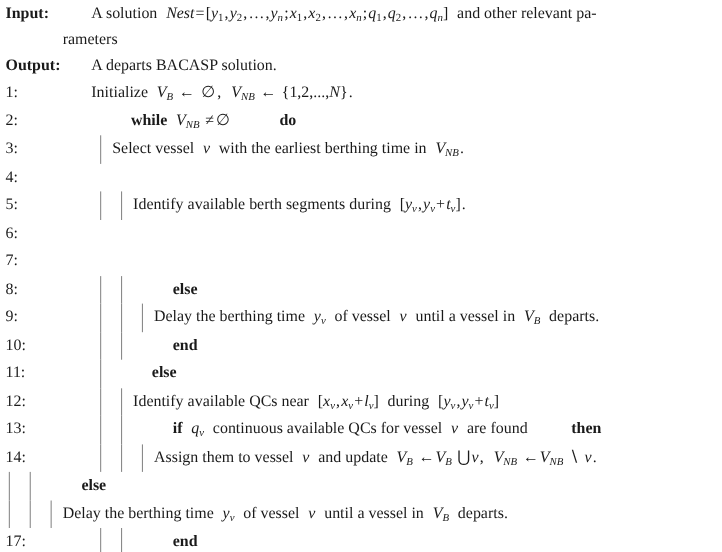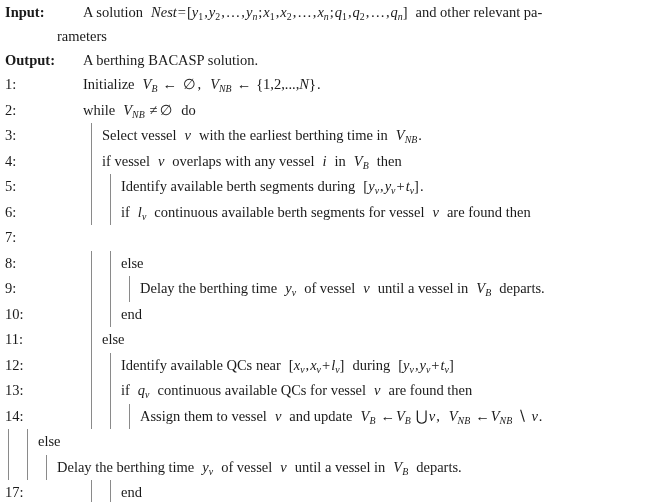--- a/index.html
+++ b/index.html
@@ -80,21 +80,21 @@
   .rail.d0 { left: 8px; }
   .rail.d1 { left: 27px; }
   .rail.d2 { left: 46px; }
 
   .alg-text { position: relative; display: block; }
   .ind0 { padding-left: 0px; }
   .ind1 { padding-left: 19px; }
   .ind2 { padding-left: 38px; }
   .ind3 { padding-left: 57px; }
 
-  b.kw { font-weight: normal; }
+  b.kw { font-weight: bold; margin-left: 36px; }
 
   
   .mi {
     font-family: "Liberation Serif", "DejaVu Serif", serif;
     font-style: italic;
   }
   .mn, .mo {
     font-family: "Liberation Serif", "DejaVu Serif", serif;
     font-style: normal;
   }
@@ -117,21 +117,21 @@
   <div class="hdr-row">
     <div class="hdr-label">Input:</div>
     <div class="hdr-body">
       <span>A solution</span><span class="sp2"></span><span class="mi">Nest</span><span class="mo">=</span><span class="brk">[</span><span class="mi">y</span><sub class="mn">1</sub><span class="mo">,</span><span class="mi">y</span><sub class="mn">2</sub><span class="mo">,</span>…<span class="mo">,</span><span class="mi">y</span><sub class="it">n</sub><span class="mo">;</span><span class="mi">x</span><sub class="mn">1</sub><span class="mo">,</span><span class="mi">x</span><sub class="mn">2</sub><span class="mo">,</span>…<span class="mo">,</span><span class="mi">x</span><sub class="it">n</sub><span class="mo">;</span><span class="mi">q</span><sub class="mn">1</sub><span class="mo">,</span><span class="mi">q</span><sub class="mn">2</sub><span class="mo">,</span>…<span class="mo">,</span><span class="mi">q</span><sub class="it">n</sub><span class="brk">]</span><span class="sp2"></span><span>and other relevant pa-</span>
     </div>
   </div>
   <div class="hdr-cont">rameters</div>
 
   <div class="hdr-row">
     <div class="hdr-label"><span>Output:</span></div>
-    <div class="hdr-body">A berthing BACASP solution.</div>
+    <div class="hdr-body">A departs BACASP solution.</div>
   </div>
 
   <div class="alg-row">
     <div class="alg-num">1:</div>
     <div class="alg-body">
       <span class="alg-text ind0">Initialize<span class="sp2"></span><span class="mi">V</span><sub class="it">B</sub><span class="sp"></span><span class="mo">←</span><span class="sp"></span><span class="mo">∅</span><span class="mo">,</span><span class="sp2"></span><span class="mi">V</span><sub class="it">NB</sub><span class="sp"></span><span class="mo">←</span><span class="sp"></span><span class="mn">{1,2,...,</span><span class="mi">N</span><span class="mn">}</span><span class="mo">.</span></span>
     </div>
   </div>
 
   <div class="alg-row">
@@ -144,42 +144,33 @@
   <div class="alg-row">
     <div class="alg-num">3:</div>
     <div class="alg-body">
       <span class="rail d0"></span>
       <span class="alg-text ind1">Select vessel<span class="sp2"></span><span class="mi">v</span><span class="sp2"></span>with the earliest berthing time in<span class="sp2"></span><span class="mi">V</span><sub class="it">NB</sub><span class="mo">.</span></span>
     </div>
   </div>
 
   <div class="alg-row">
     <div class="alg-num">4:</div>
-    <div class="alg-body">
-      <span class="rail d0"></span>
-      <span class="alg-text ind1"><b class="kw">if</b> vessel<span class="sp2"></span><span class="mi">v</span><span class="sp2"></span>overlaps with any vessel<span class="sp2"></span><span class="mi">i</span><span class="sp2"></span>in<span class="sp2"></span><span class="mi">V</span><sub class="it">B</sub><span class="sp2"></span><b class="kw">then</b></span>
-    </div>
   </div>
 
   <div class="alg-row">
     <div class="alg-num">5:</div>
     <div class="alg-body">
       <span class="rail d0"></span>
       <span class="rail d1"></span>
       <span class="alg-text ind2">Identify available berth segments during<span class="sp2"></span><span class="brk">[</span><span class="mi">y</span><sub class="it">v</sub><span class="mo">,</span><span class="mi">y</span><sub class="it">v</sub><span class="mo">+</span><span class="mi">t</span><sub class="it">v</sub><span class="brk">]</span><span class="mo">.</span></span>
     </div>
   </div>
 
   <div class="alg-row">
     <div class="alg-num">6:</div>
-    <div class="alg-body">
-      <span class="rail d0"></span>
-      <span class="rail d1"></span>
-      <span class="alg-text ind2"><b class="kw">if</b><span class="sp2"></span><span class="mi">l</span><sub class="it">v</sub><span class="sp2"></span>continuous available berth segments for vessel<span class="sp2"></span><span class="mi">v</span><span class="sp2"></span>are found <b class="kw">then</b></span>
-    </div>
   </div>
 
   <div class="alg-row">
     <div class="alg-num">7:</div>
   </div>
 
   <div class="alg-row">
     <div class="alg-num">8:</div>
     <div class="alg-body">
       <span class="rail d0"></span>

